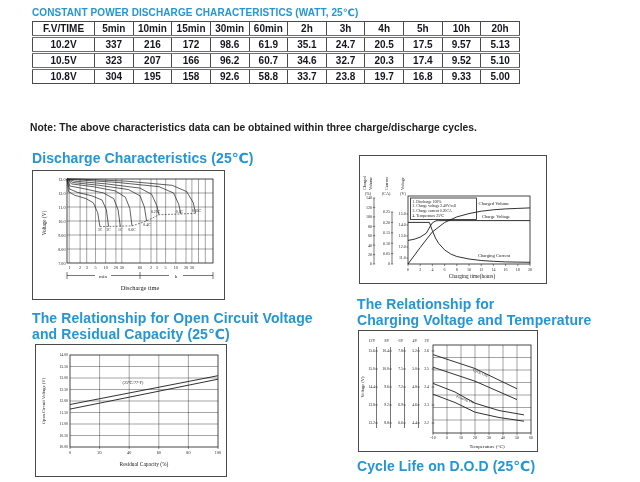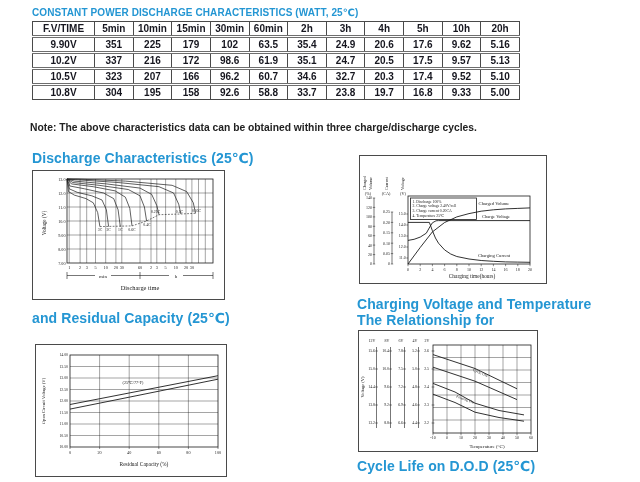--- a/index.html
+++ b/index.html
@@ -40,34 +40,20 @@
         <th>60min</th>
         <th>2h</th>
         <th>3h</th>
         <th>4h</th>
         <th>5h</th>
         <th>10h</th>
         <th>20h</th>
       </tr>
   </thead>
   <tbody>
-      <tr>
-        <td>9.90V</td>
-        <td>351</td>
-        <td>225</td>
-        <td>179</td>
-        <td>102</td>
-        <td>63.5</td>
-        <td>35.4</td>
-        <td>24.9</td>
-        <td>20.6</td>
-        <td>17.6</td>
-        <td>9.62</td>
-        <td>5.16</td>
-      </tr>
       <tr>
         <td>10.2V</td>
         <td>337</td>
         <td>216</td>
         <td>172</td>
         <td>98.6</td>
         <td>61.9</td>
         <td>35.1</td>
         <td>24.7</td>
         <td>20.5</td>
@@ -266,20 +252,21 @@
       <text x="52.5" y="56.1" font-size="3.8" text-anchor="start">3. Charge current 0.20CA</text>
       <text x="52.5" y="60.9" font-size="3.8" text-anchor="start">4. Temperature 25℃</text>
       <text x="134" y="49" font-size="4.6" text-anchor="middle">Charged Volume</text>
       <text x="136" y="62" font-size="4.6" text-anchor="middle">Charge Voltage</text>
       <text x="134" y="101" font-size="4.6" text-anchor="middle">Charging Current</text>
       <text x="112" y="121.5" font-size="5.4" text-anchor="middle">Charging time(hours)</text>
     </svg>
 </div>
 
 <div id="title-ocv" class="blue-title">
+  <div>The Relationship for Open Circuit Voltage</div>
   <div>and Residual Capacity (25℃)</div>
 </div>
 <div id="box-ocv" class="chart-box">
   <svg viewBox="0 0 190 131">
       <line x1="34" y1="21.5" x2="182" y2="21.5" stroke="#1b1b1b" stroke-width="0.4"></line>
       <line x1="34" y1="33" x2="182" y2="33" stroke="#1b1b1b" stroke-width="0.4"></line>
       <line x1="34" y1="44.5" x2="182" y2="44.5" stroke="#1b1b1b" stroke-width="0.4"></line>
       <line x1="34" y1="56" x2="182" y2="56" stroke="#1b1b1b" stroke-width="0.4"></line>
       <line x1="34" y1="67.5" x2="182" y2="67.5" stroke="#1b1b1b" stroke-width="0.4"></line>
       <line x1="34" y1="79" x2="182" y2="79" stroke="#1b1b1b" stroke-width="0.4"></line>
@@ -312,22 +299,22 @@
       <text x="122.8" y="108.5" font-size="4.2" text-anchor="middle">60</text>
       <text x="152.4" y="108.5" font-size="4.2" text-anchor="middle">80</text>
       <text x="182" y="108.5" font-size="4.2" text-anchor="middle">100</text>
       <text x="9" y="56" font-size="4.6" text-anchor="middle" transform="rotate(-90 9 56)">Open Circuit Voltage (V)</text>
       <text x="108" y="121" font-size="5.4" text-anchor="middle">Residual Capacity (%)</text>
       <text x="97" y="39" font-size="4.2" text-anchor="middle">(25℃/77°F)</text>
     </svg>
 </div>
 
 <div id="title-cvt" class="blue-title">
+  <div>The Relationship for</div>
   <div>Charging Voltage and Temperature</div>
-  <div>The Relationship for</div>
 </div>
 <div id="box-cvt" class="chart-box">
   <svg viewBox="0 0 178 120">
       <line x1="74" y1="26.5" x2="172" y2="26.5" stroke="#1b1b1b" stroke-width="0.4"></line>
       <line x1="74" y1="39" x2="172" y2="39" stroke="#1b1b1b" stroke-width="0.4"></line>
       <line x1="74" y1="51.5" x2="172" y2="51.5" stroke="#1b1b1b" stroke-width="0.4"></line>
       <line x1="74" y1="64" x2="172" y2="64" stroke="#1b1b1b" stroke-width="0.4"></line>
       <line x1="74" y1="76.5" x2="172" y2="76.5" stroke="#1b1b1b" stroke-width="0.4"></line>
       <line x1="74" y1="89" x2="172" y2="89" stroke="#1b1b1b" stroke-width="0.4"></line>
       <line x1="88" y1="14" x2="88" y2="102" stroke="#1b1b1b" stroke-width="0.4"></line>

